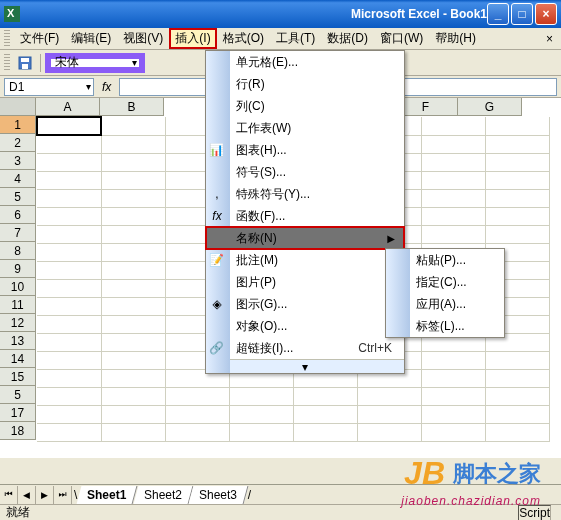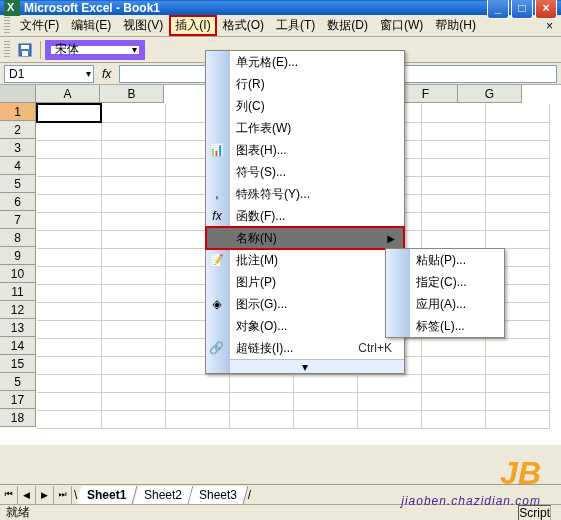--- a/index.html
+++ b/index.html
@@ -1,18 +1,18 @@
 <!DOCTYPE html>
 <html><head>
 <meta charset="utf-8">
 <style>
 * { margin: 0; padding: 0; box-sizing: border-box; font-family: "SimSun", "宋体", sans-serif; font-size: 12px; }
 body { background: #ece9d8; width: 561px; height: 520px; overflow: hidden; position: relative; }
 
-.titlebar { background: linear-gradient(to bottom, #0a5ac2, #3f8ae6 10%, #0a5ac2); height: 15px; display: flex; align-items: center; padding: 0 4px; color: #fff; }
+.titlebar { background: linear-gradient(to bottom, #0a5ac2, #3f8ae6 10%, #0a5ac2); height: 28px; display: flex; align-items: center; padding: 0 4px; color: #fff; text-align: right; }
 .titlebar .app-icon { width: 16px; height: 16px; margin-right: 4px; background: #217346; display: inline-block; position: relative; }
 .titlebar .app-icon::before { content: "X"; color: #fff; font-weight: bold; font-size: 11px; position: absolute; left: 3px; top: 1px; }
 .titlebar .title { flex: 1; font-weight: bold; }
 .titlebar .controls { display: flex; gap: 2px; }
 .titlebar .ctrl { width: 22px; height: 22px; background: linear-gradient(to bottom, #5b9ce8, #1e62c8); border: 1px solid #fff; border-radius: 3px; display: flex; align-items: center; justify-content: center; color: #fff; font-weight: bold; }
 .titlebar .ctrl.close { background: linear-gradient(to bottom, #e87458, #c83a1e); }
 
 .menubar { background: #ece9d8; height: 22px; display: flex; align-items: center; padding: 0 4px; border-bottom: 1px solid #aca899; }
 .menubar .grip { width: 6px; height: 18px; background: repeating-linear-gradient(to bottom, #aca899 0 1px, transparent 1px 3px); margin-right: 4px; }
 .menubar .menu-item { padding: 2px 6px; cursor: default; }
@@ -63,21 +63,21 @@
 .sheet-tab.active { background: #fff; font-weight: bold; }
 .tab-slash { padding: 0 2px; }
 
 .statusbar { position: absolute; bottom: 0; left: 0; right: 0; height: 16px; background: #ece9d8; display: flex; align-items: center; border-top: 1px solid #aca899; padding: 0 6px; }
 .statusbar .status-text { flex: 1; }
 .statusbar .script-box { border: 1px inset #aca899; padding: 0 0; margin-right: 4px; }
 
 .watermark { position: absolute; right: 20px; bottom: 28px; display: flex; align-items: center; gap: 8px; opacity: 0.9; }
 .watermark .jb { font-size: 32px; font-weight: bold; font-style: italic; color: #f39c12; font-family: Arial; }
 .watermark .jbtext { color: #2874d4; font-size: 22px; font-weight: bold; }
-.watermark-url { position: absolute; right: 20px; bottom: 12px; color: #4c1d95; font-style: italic; letter-spacing: 1px; }
+.watermark-url { position: absolute; right: 20px; bottom: 12px; color: #be185d; font-style: italic; letter-spacing: 1px; }
 
 svg { display: block; }
 </style>
 </head>
 <body>
 
 <div class="titlebar">
   <span class="app-icon"></span>
   <span class="title">Microsoft Excel - Book1</span>
   <div class="controls">
@@ -427,14 +427,15 @@
   <span class="tab-slash">/</span>
 </div>
 
 <div class="statusbar">
   <span class="status-text">就绪</span>
   <span class="script-box">Script</span>
 </div>
 
 <div class="watermark">
   <span class="jb">JB</span>
+  <span class="jbtext">脚本之家</span>
 </div>
 <div class="watermark-url">jiaoben.chazidian.com</div>
 
 </body></html>

